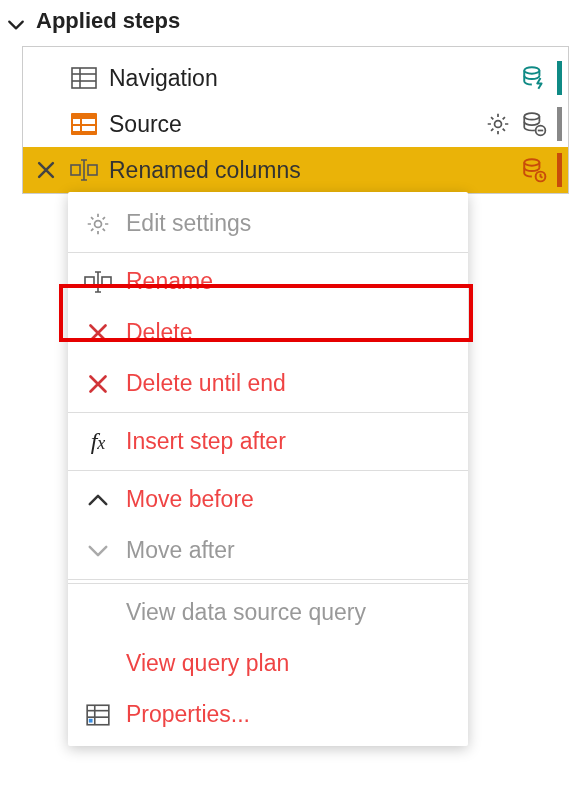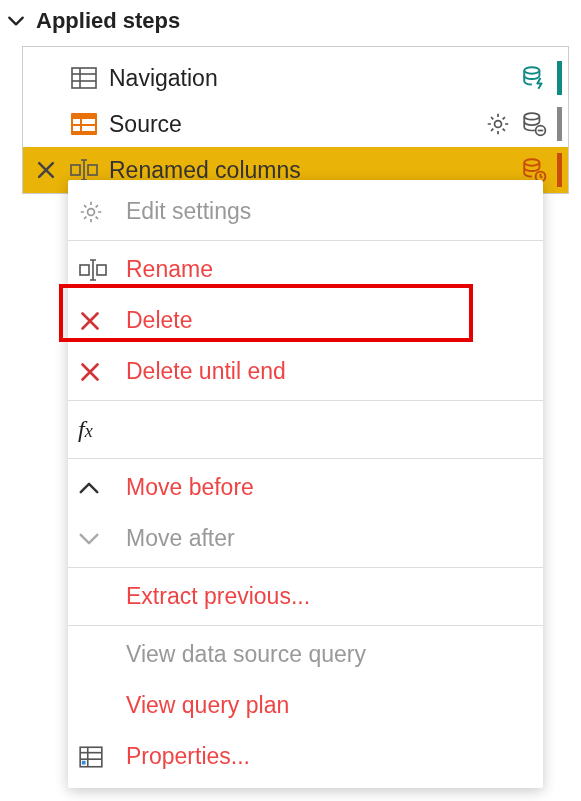--- a/index.html
+++ b/index.html
@@ -7,21 +7,21 @@
       font-family: "Segoe UI", -apple-system, sans-serif;
       font-size: 22px;
       color: #222;
       background: #fff;
       width: 581px;
       height: 801px;
       overflow: hidden;
     }
     .header {
       display: flex;
-      align-items: center;
+      align-items: flex-end;
       gap: 10px;
       padding: 8px 6px 10px;
       font-weight: 600;
     }
     .header .chevron { width: 20px; display:inline-flex; justify-content:center; }
     .panel {
       border: 1px solid #ccc;
       margin: 2px 12px 0 22px;
       padding-top: 8px;
       min-height: 120px;
@@ -67,38 +67,39 @@
       margin-left: 2px;
       flex-shrink: 0;
     }
     .bar-gray { background: #888; }
     .bar-teal { background: #0f8a85; }
     .bar-orange { background: #c84c0a; }
 
     .context-menu {
       position: absolute;
       left: 68px;
-      top: 180px;
-      width: 475px;
+      top: 192px;
+      width: 400px;
       background: #fff;
       box-shadow: 0 3px 14px rgba(0,0,0,0.22);
       border-radius: 2px;
       padding: 6px 0;
     }
     .menu-item {
       display: flex;
       align-items: center;
       height: 51px;
       padding: 0 16px 0 10px;
       cursor: pointer;
     }
     .menu-item .mi-icon {
       width: 40px;
       display: flex;
       align-items: center;
+      justify-content: center;
       flex-shrink: 0;
     }
     .menu-item .mi-label {
       padding-left: 8px;
       font-size: 23px;
       color: #ef4444;
     }
     .menu-item.disabled .mi-label { color: #999; }
     .menu-sep {
       height: 1px;
@@ -256,20 +257,21 @@
     </span>
     <span class="mi-label">Delete until end</span>
   </div>
 
   <div class="menu-sep"></div>
 
   <div class="menu-item">
     <span class="mi-icon">
       <span style="font-style:italic; font-family:'Times New Roman',serif; font-size:24px;">f<span style="font-size:18px;">x</span></span>
     </span>
+    <span class="mi-label">Insert step after</span>
   </div>
 
   <div class="menu-sep"></div>
 
   <div class="menu-item">
     <span class="mi-icon">
       <svg width="22" height="22" viewBox="0 0 16 16">
           <path d="M2 11 L8 5 L14 11" stroke="#333" stroke-width="1.8" fill="none" stroke-linecap="round" stroke-linejoin="round"></path>
         </svg>
     </span>
@@ -280,24 +282,20 @@
     <span class="mi-icon">
       <svg width="22" height="22" viewBox="0 0 16 16">
           <path d="M2 5 L8 11 L14 5" stroke="#aaa" stroke-width="1.8" fill="none" stroke-linecap="round" stroke-linejoin="round"></path>
         </svg>
     </span>
     <span class="mi-label">Move after</span>
   </div>
 
   <div class="menu-sep"></div>
 
-  <div class="menu-item">
-    <span class="mi-icon"></span>
-    <span class="mi-label">Extract previous...</span>
-  </div>
 
   <div class="menu-sep"></div>
 
   <div class="menu-item disabled">
     <span class="mi-icon"></span>
     <span class="mi-label">View data source query</span>
   </div>
 
   <div class="menu-item">
     <span class="mi-icon"></span>

